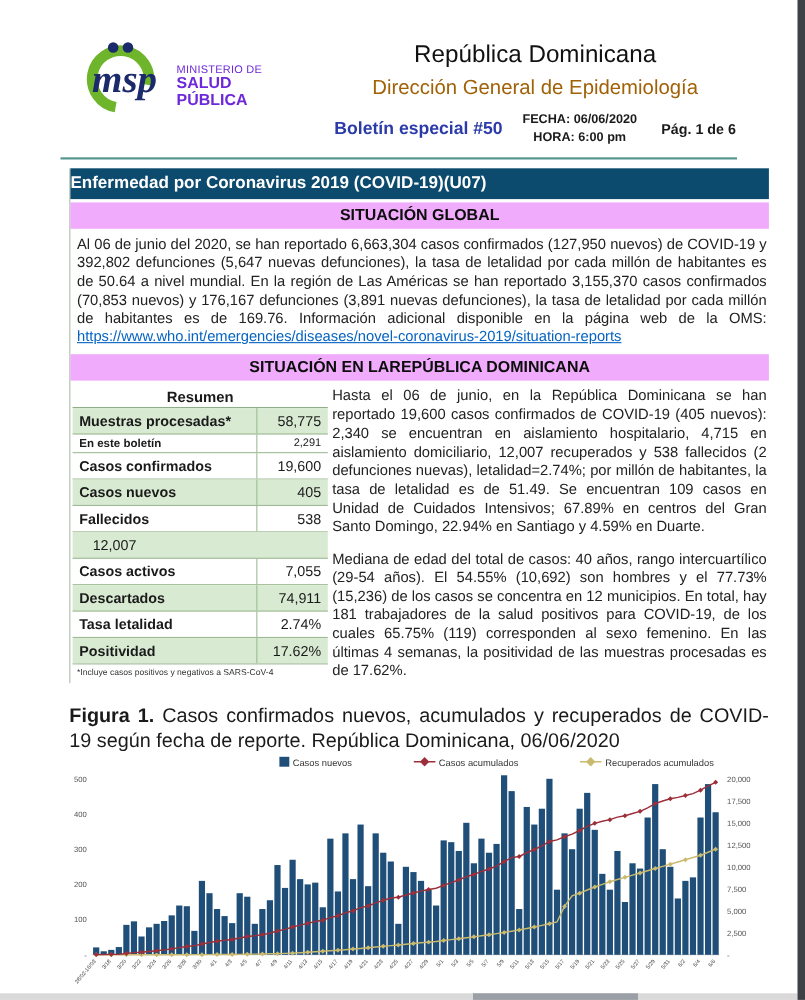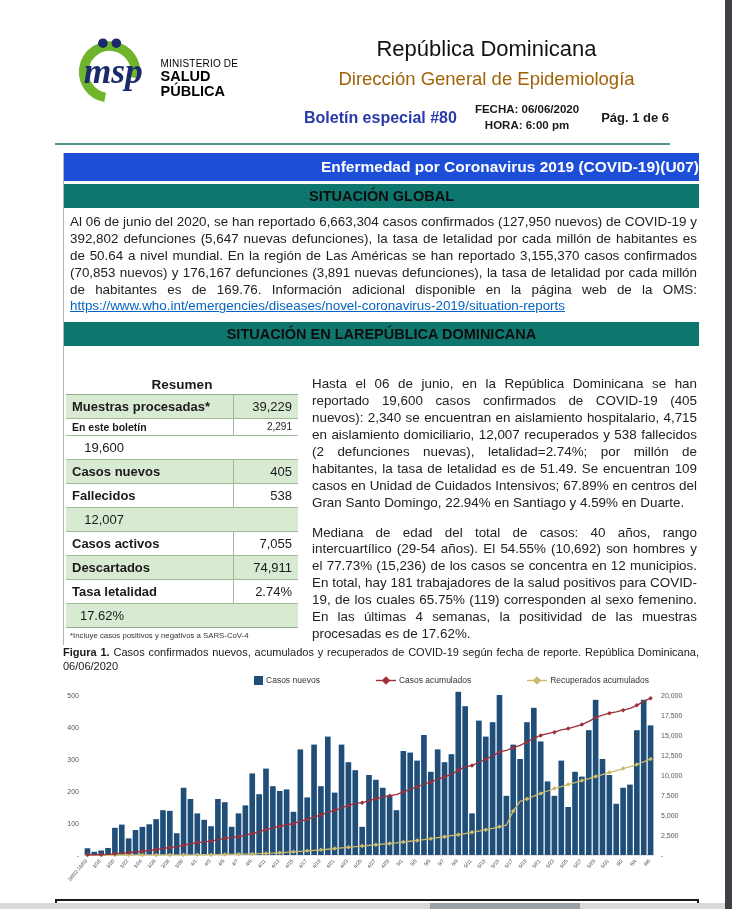--- a/index.html
+++ b/index.html
@@ -8,58 +8,58 @@
 
   .viewer-right-edge { position:absolute; top:0; right:0; width:7px; height:909px; background:#3d4045; }
   .viewer-bottom-bar { position:absolute; bottom:0; left:0; width:725px; height:6px; background:#d9d9d9; }
   .viewer-scroll-thumb { position:absolute; bottom:0; left:430px; width:150px; height:6px; background:#9aa0a6; }
 
   .page { position:absolute; top:0; left:0; width:725px; height:903px; background:#fff; }
 
   
   .header { display:flex; align-items:flex-start; padding:30px 26px 0 78px; }
   .logo-block { width:196px; display:flex; align-items:center; flex:0 0 auto; }
-  .logo-txt { margin-left:4px; color:#000000; line-height:1.05; margin-top:18px; }
+  .logo-txt { margin-left:4px; color:#6d28d9; line-height:1.05; margin-top:18px; }
   .logo-txt .l1 { font-size:10px; letter-spacing:.2px; }
   .logo-txt .l2 { font-size:14.5px; font-weight:bold; }
   .header-center { flex:1; text-align:center; }
   .h-title { font-size:22px; color:#111; margin-top:6px; }
   .h-sub   { font-size:18.5px; color:#a16207; margin-top:6px; }
   .h-row   { display:flex; align-items:center; justify-content:center; margin-top:12px; gap:18px; }
   .h-bulletin { color:#2a3aa8; font-weight:bold; font-size:16px; }
   .h-datetime { font-size:11.5px; font-weight:bold; text-align:center; line-height:1.35; }
   .h-page { font-size:13px; font-weight:bold; margin-left:4px; }
   .header-divider { height:2px; background:#55958f; margin:10px 55px 0 55px; }
 
   
   .content { margin:8px 26px 0 63px; border-left:1px solid #aabfa9; }
-  .banner { background:#1d4ed8; color:#fff; font-weight:bold; font-size:15.5px;
-            text-align:right; padding:5px 0; }
-  .section-head { background:#0f766e; color:#0d0d0d; font-weight:bold; font-size:14.5px;
+  .banner { background:#0c4a6e; color:#fff; font-weight:bold; font-size:15.5px;
+            text-align:left; padding:5px 0; }
+  .section-head { background:#f0abfc; color:#0d0d0d; font-weight:bold; font-size:14.5px;
                   text-align:center; padding:4px 0; margin-top:3px; }
   .para { font-size:13.4px; line-height:1.26; text-align:justify; padding:6px 2px 4px 6px; color:#222; }
   a.link { color:#0563c1; text-decoration:underline; }
 
-  .columns { display:flex; gap:14px; padding:4px 0 2px 2px;margin-top:24px; }
+  .columns { display:flex; gap:4px; padding:4px 0 2px 2px; }
   .col-left { width:232px; flex:0 0 auto; }
   .summary-title { text-align:center; font-weight:bold; font-size:13.5px; padding:3px 0 2px 0; }
   .sum-table { width:100%; border-top:1px solid #8fae85; border-bottom:1px solid #8fae85; }
   .sum-row { display:flex; border-bottom:1px solid #9fbb95; }
   .sum-row:last-child { border-bottom:none; }
   .sum-row.shaded { background:#d9ead3; }
   .sum-label { flex:1; font-weight:bold; font-size:13px; padding:4px 4px 4px 6px; border-right:1px solid #9fbb95; }
   .sum-value { width:64px; text-align:right; font-size:13px; padding:4px 6px 4px 2px; }
   .sum-row.small .sum-label { font-size:10.5px; padding:2px 4px 2px 6px; }
   .sum-row.small .sum-value { font-size:10px; padding:2px 6px 2px 2px; }
   .footnote { font-size:7.8px; color:#333; padding:3px 0 0 4px; }
   .col-right { flex:1; }
   .col-right .para { padding:2px 2px 0 0; }
   .col-right .para + .para { margin-top:11px; }
 
-  .fig-caption { font-size:11px; line-height:1.3; text-align:justify; margin:0 26px 0 63px; }
+  .fig-caption { font-size:18px; line-height:1.3; text-align:justify; margin:18px 26px 0 63px; }
   .fig-caption b { font-weight:bold; }
 
   
   .chart-wrap { margin:2px 10px 0 48px; }
   .legend { display:flex; justify-content:center; gap:56px; font-size:8.5px; color:#333;
             transform:translateX(70px); margin-bottom:0; }
   .legend-item { display:flex; align-items:center; gap:3px; }
   .swatch { width:9px; height:9px; display:inline-block; }
   .legend svg { display:block; }
 
@@ -84,21 +84,21 @@
       </svg>
       <div class="logo-txt">
         <div class="l1">MINISTERIO DE</div>
         <div class="l2">SALUD PÚBLICA</div>
       </div>
     </div>
     <div class="header-center">
       <div class="h-title">República Dominicana</div>
       <div class="h-sub">Dirección General de Epidemiología</div>
       <div class="h-row">
-        <span class="h-bulletin">Boletín especial #80</span>
+        <span class="h-bulletin">Boletín especial #50</span>
         <span class="h-datetime">
           <span>FECHA: 06/06/2020</span><br>
           <span>HORA: 6:00 pm</span>
         </span>
         <span class="h-page">Pág. 1 de 6</span>
       </div>
     </div>
   </div>
   <div class="header-divider"></div>
 
@@ -110,27 +110,28 @@
       <span>Al 06 de junio del 2020, se han reportado 6,663,304 casos confirmados (127,950 nuevos) de COVID-19 y 392,802 defunciones (5,647 nuevas defunciones),  la tasa de letalidad por cada millón de habitantes es de 50.64 a nivel mundial. En la región de Las Américas se han reportado  3,155,370 casos confirmados (70,853 nuevos) y 176,167 defunciones (3,891 nuevas defunciones), la tasa de letalidad por cada millón de habitantes es de 169.76. Información adicional disponible en la página web de la OMS: </span><a class="link" href="#">https://www.who.int/emergencies/diseases/novel-coronavirus-2019/situation-reports</a>
     </div>
 
     <div class="section-head">SITUACIÓN EN LAREPÚBLICA DOMINICANA</div>
     <div class="columns">
       <div class="col-left">
         <div class="summary-title">Resumen</div>
         <div class="sum-table">
             <div class="sum-row shaded">
               <div class="sum-label">Muestras procesadas*</div>
-              <div class="sum-value">39,229</div>
+              <div class="sum-value">58,775</div>
             </div>
             <div class="sum-row small">
               <div class="sum-label">En este boletín</div>
               <div class="sum-value">2,291</div>
             </div>
             <div class="sum-row">
+              <div class="sum-label">Casos confirmados</div>
               <div class="sum-value">19,600</div>
             </div>
             <div class="sum-row shaded">
               <div class="sum-label">Casos nuevos</div>
               <div class="sum-value">405</div>
             </div>
             <div class="sum-row">
               <div class="sum-label">Fallecidos</div>
               <div class="sum-value">538</div>
             </div>
@@ -143,20 +144,21 @@
             </div>
             <div class="sum-row shaded">
               <div class="sum-label">Descartados</div>
               <div class="sum-value">74,911</div>
             </div>
             <div class="sum-row">
               <div class="sum-label">Tasa letalidad</div>
               <div class="sum-value">2.74%</div>
             </div>
             <div class="sum-row shaded">
+              <div class="sum-label">Positividad</div>
               <div class="sum-value">17.62%</div>
             </div>
           </div>
         <div class="footnote">*Incluye casos positivos y negativos a SARS-CoV-4</div>
       </div>
       <div class="col-right">
         <div class="para">Hasta el 06 de junio, en la República Dominicana se han reportado 19,600 casos confirmados de COVID-19 (405 nuevos): 2,340 se encuentran en aislamiento hospitalario, 4,715 en aislamiento domiciliario, 12,007 recuperados y 538 fallecidos (2 defunciones nuevas), letalidad=2.74%; por millón de habitantes, la tasa de letalidad es de 51.49. Se encuentran 109 casos en Unidad de Cuidados Intensivos; 67.89% en centros del Gran Santo Domingo, 22.94% en Santiago y 4.59% en Duarte.</div>
         <div class="para">Mediana de edad del total de casos: 40 años, rango intercuartílico (29-54 años). El 54.55% (10,692) son hombres y el 77.73% (15,236) de los casos se concentra en 12 municipios. En total, hay 181 trabajadores de la salud positivos para COVID-19, de los cuales 65.75% (119) corresponden al sexo femenino. En las últimas 4 semanas, la positividad de las muestras procesadas es de 17.62%.</div>
       </div>
     </div>

